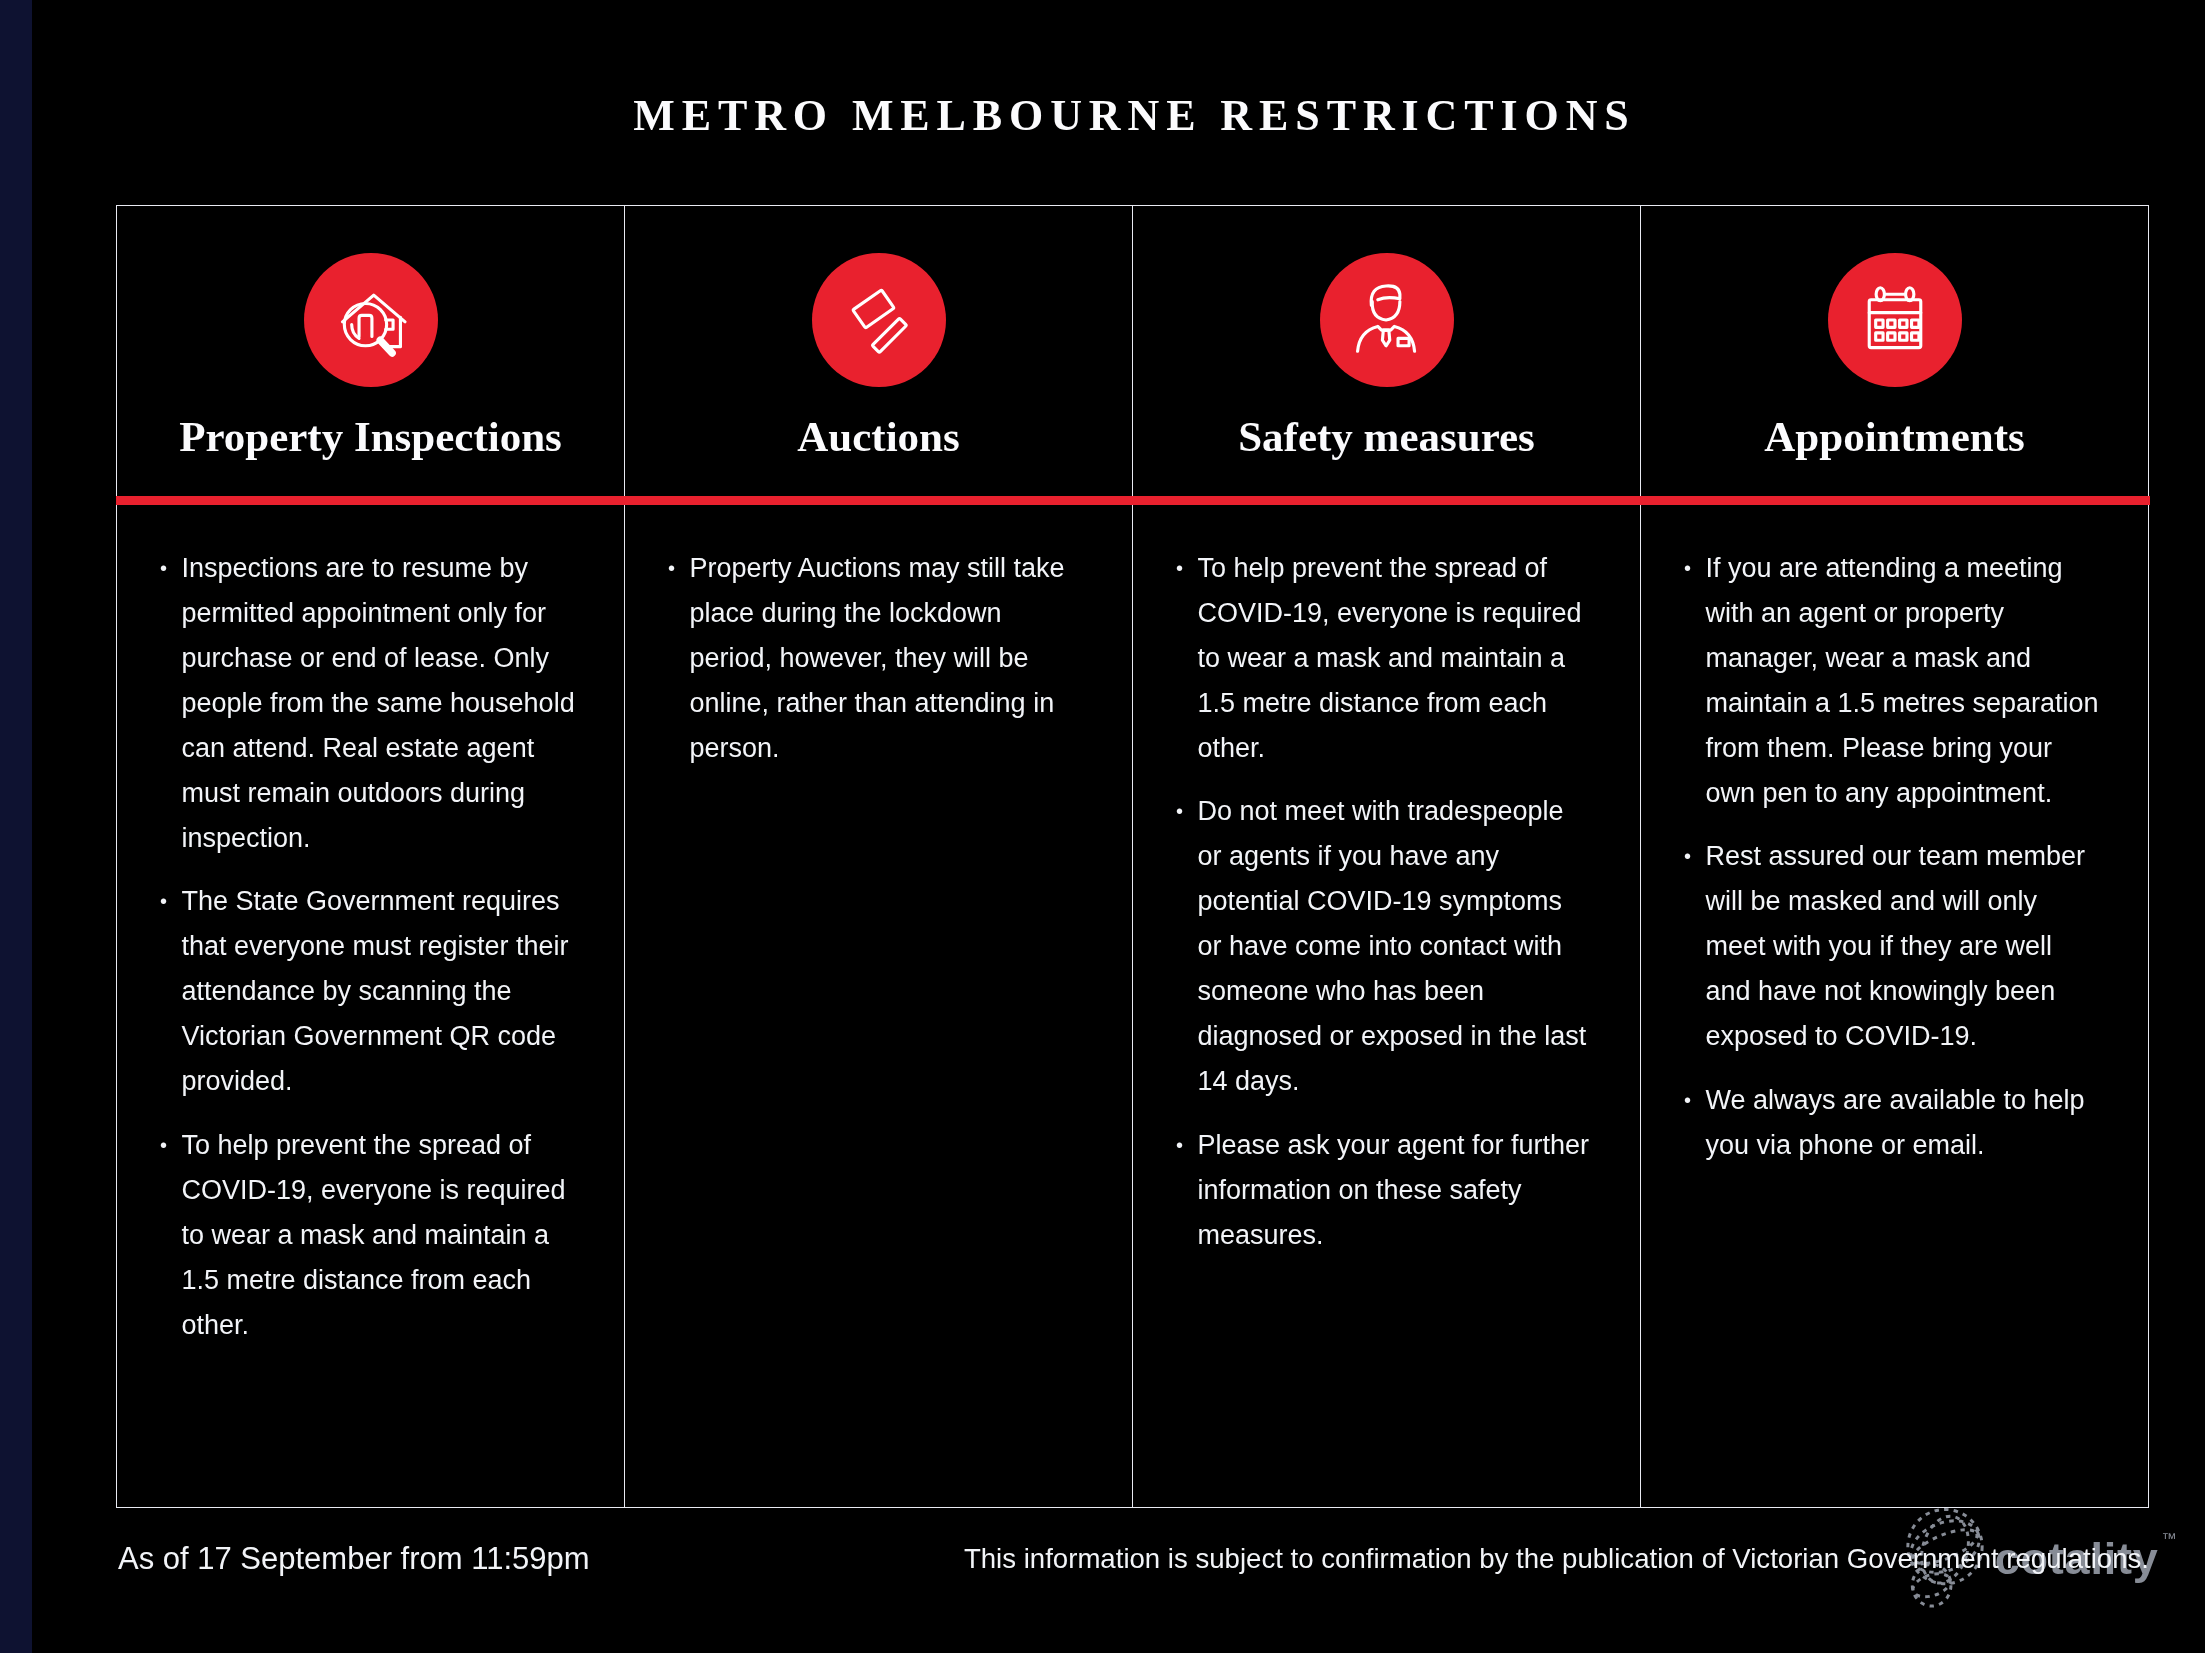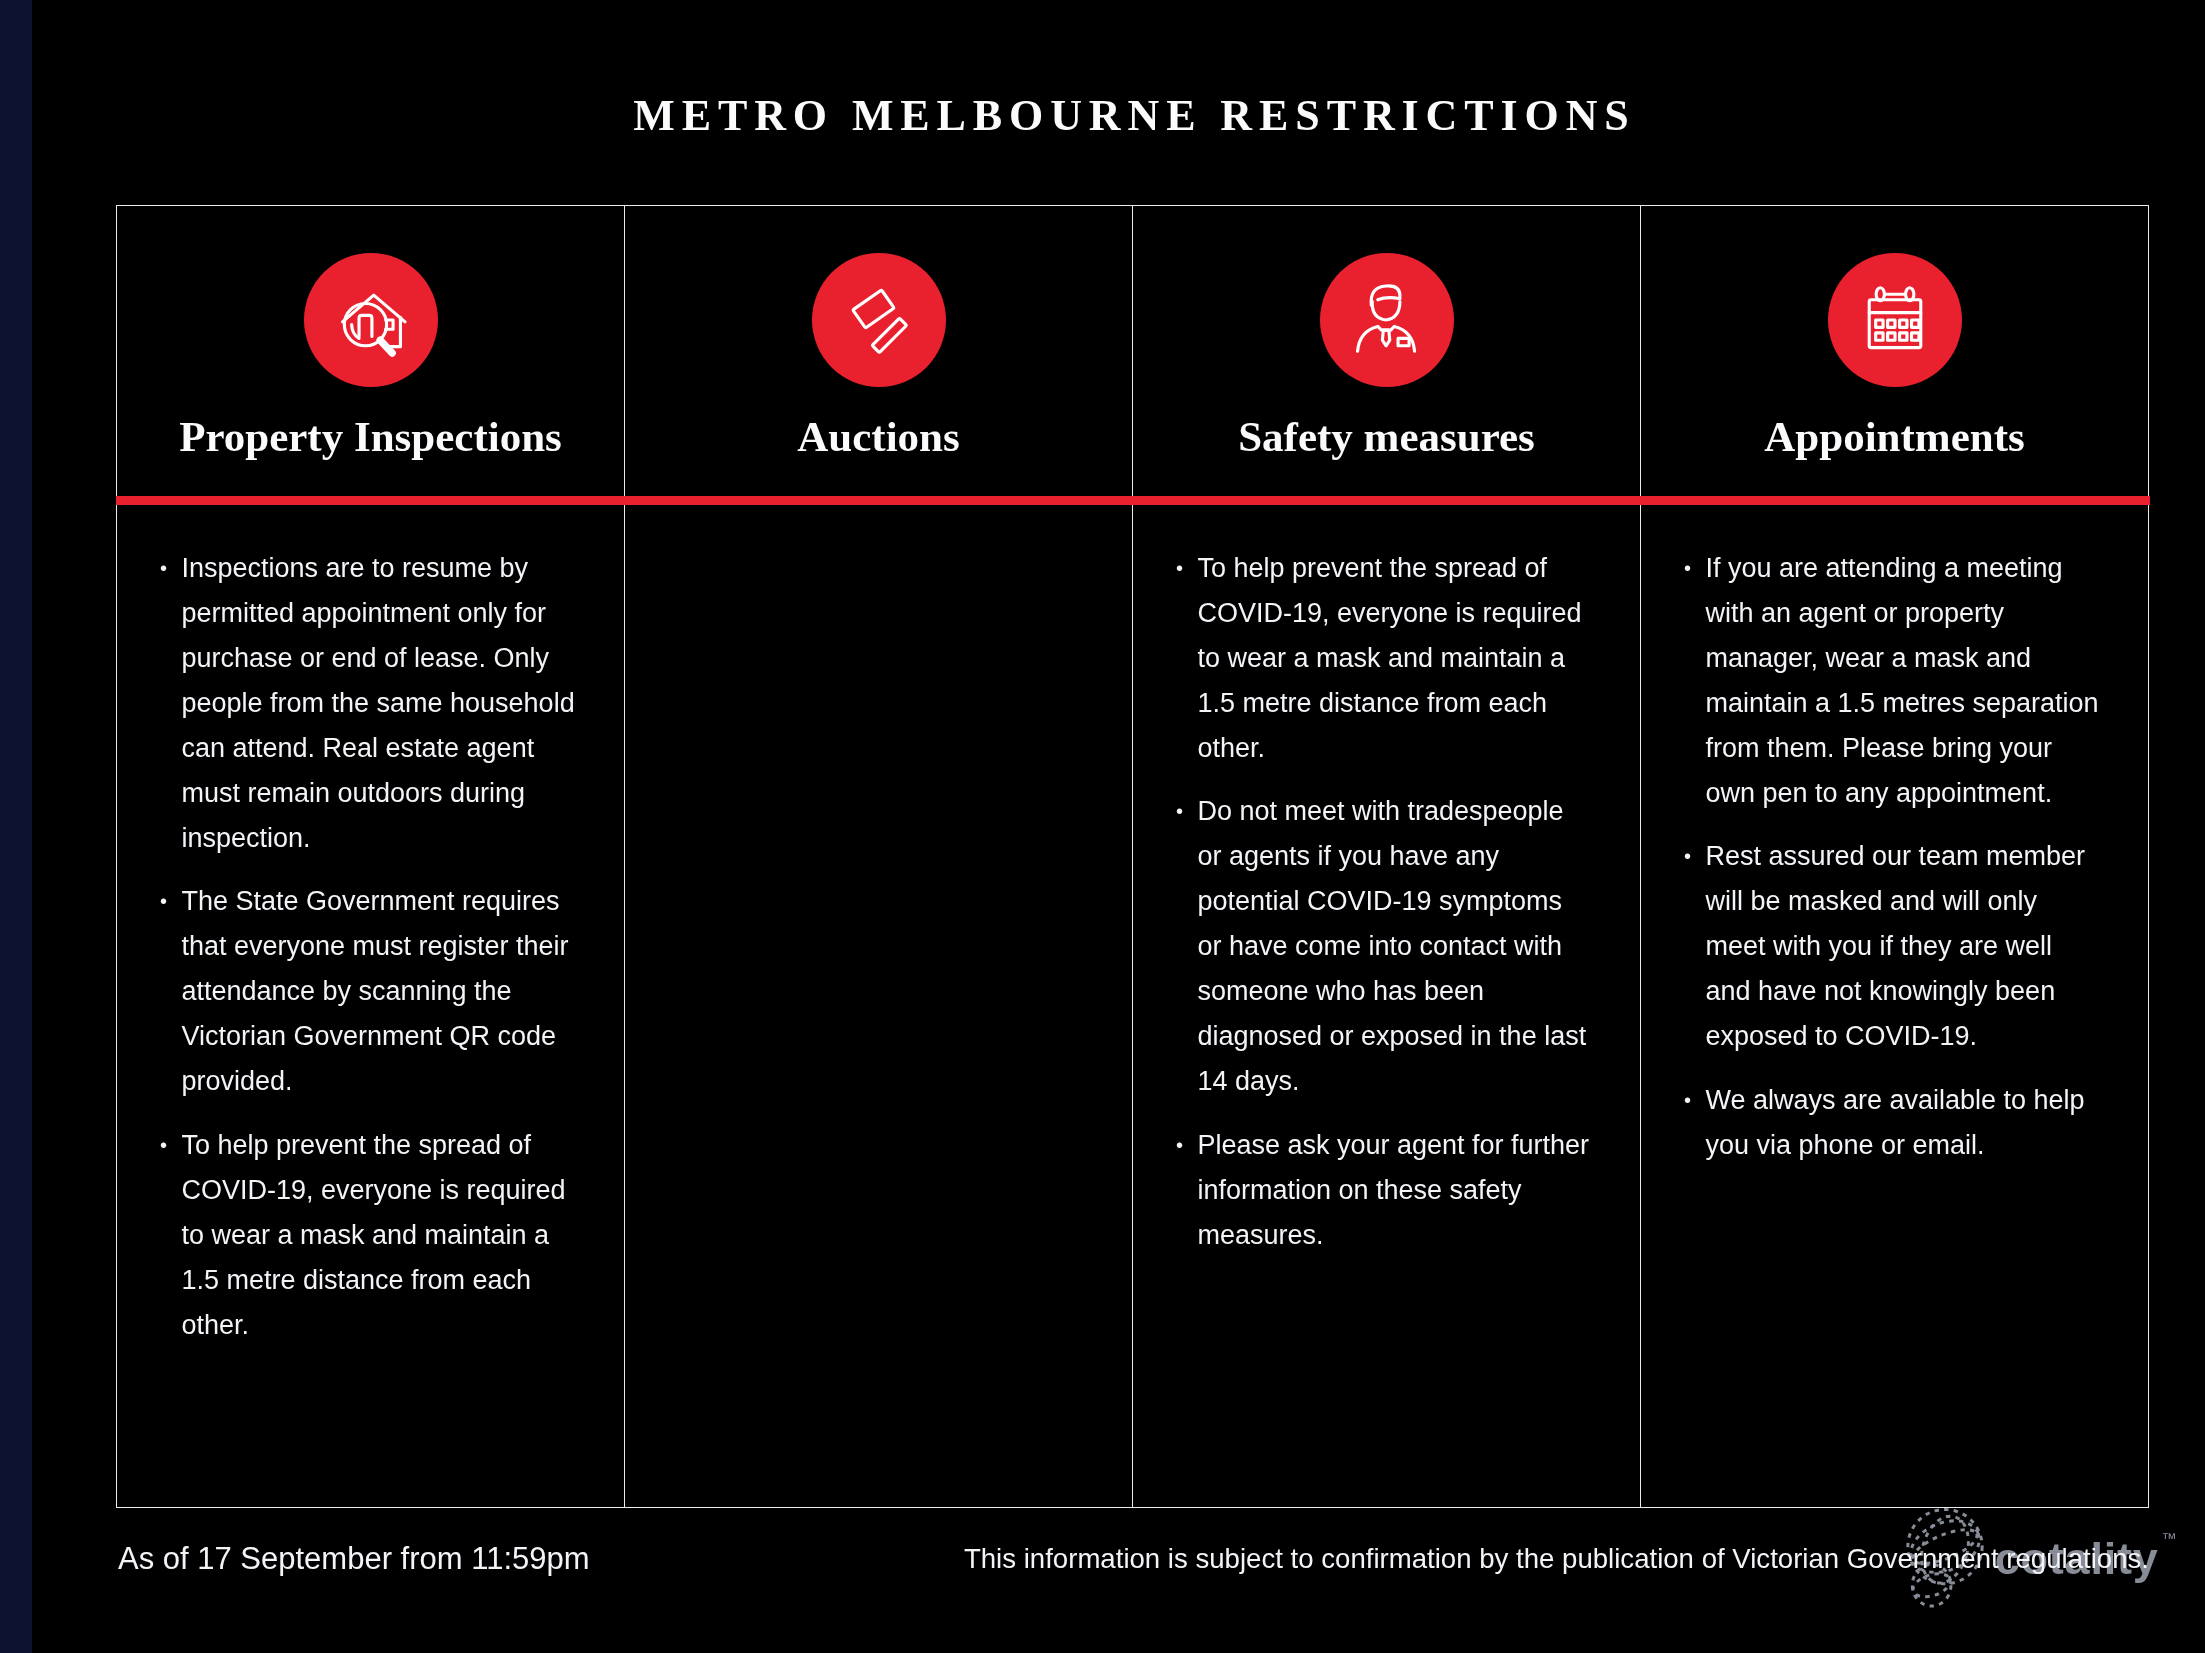--- a/index.html
+++ b/index.html
@@ -198,20 +198,25 @@
           <svg viewBox="0 0 100 100" fill="none" stroke="#ffffff" stroke-width="3.4" stroke-linecap="round" stroke-linejoin="round">
             <g transform="rotate(-35 44 38)">
               <rect x="25" y="26" width="38" height="24" rx="1.5"></rect>
             </g>
             <g transform="rotate(45 62 66)">
               <rect x="56.5" y="46" width="11" height="42" rx="1.5"></rect>
             </g>
           </svg>
         </div>
         <h2 class="col-heading">Auctions</h2>
+      </div>
+      <div class="col-body">
+        <ul class="bullets">
+            <li>Property Auctions may still take place during the lockdown period, however, they will be online, rather than attending in person.</li>
+          </ul>
       </div>
     </div>
 
     <div class="col">
       <div class="col-header">
         <div class="icon-circle">
           <svg viewBox="0 0 100 100" fill="none" stroke="#ffffff" stroke-width="3.4" stroke-linecap="round" stroke-linejoin="round">
             <path d="M33 34 Q31 14 49 13 Q63 12 64 22 L64 27 Q50 24 40 28"></path>
             <path d="M34 30 Q33 48 49 50 Q64 48 64 30"></path>
             <path d="M18 84 Q20 62 40 57 L44 61 H54 L58 57 Q78 62 80 84"></path>

